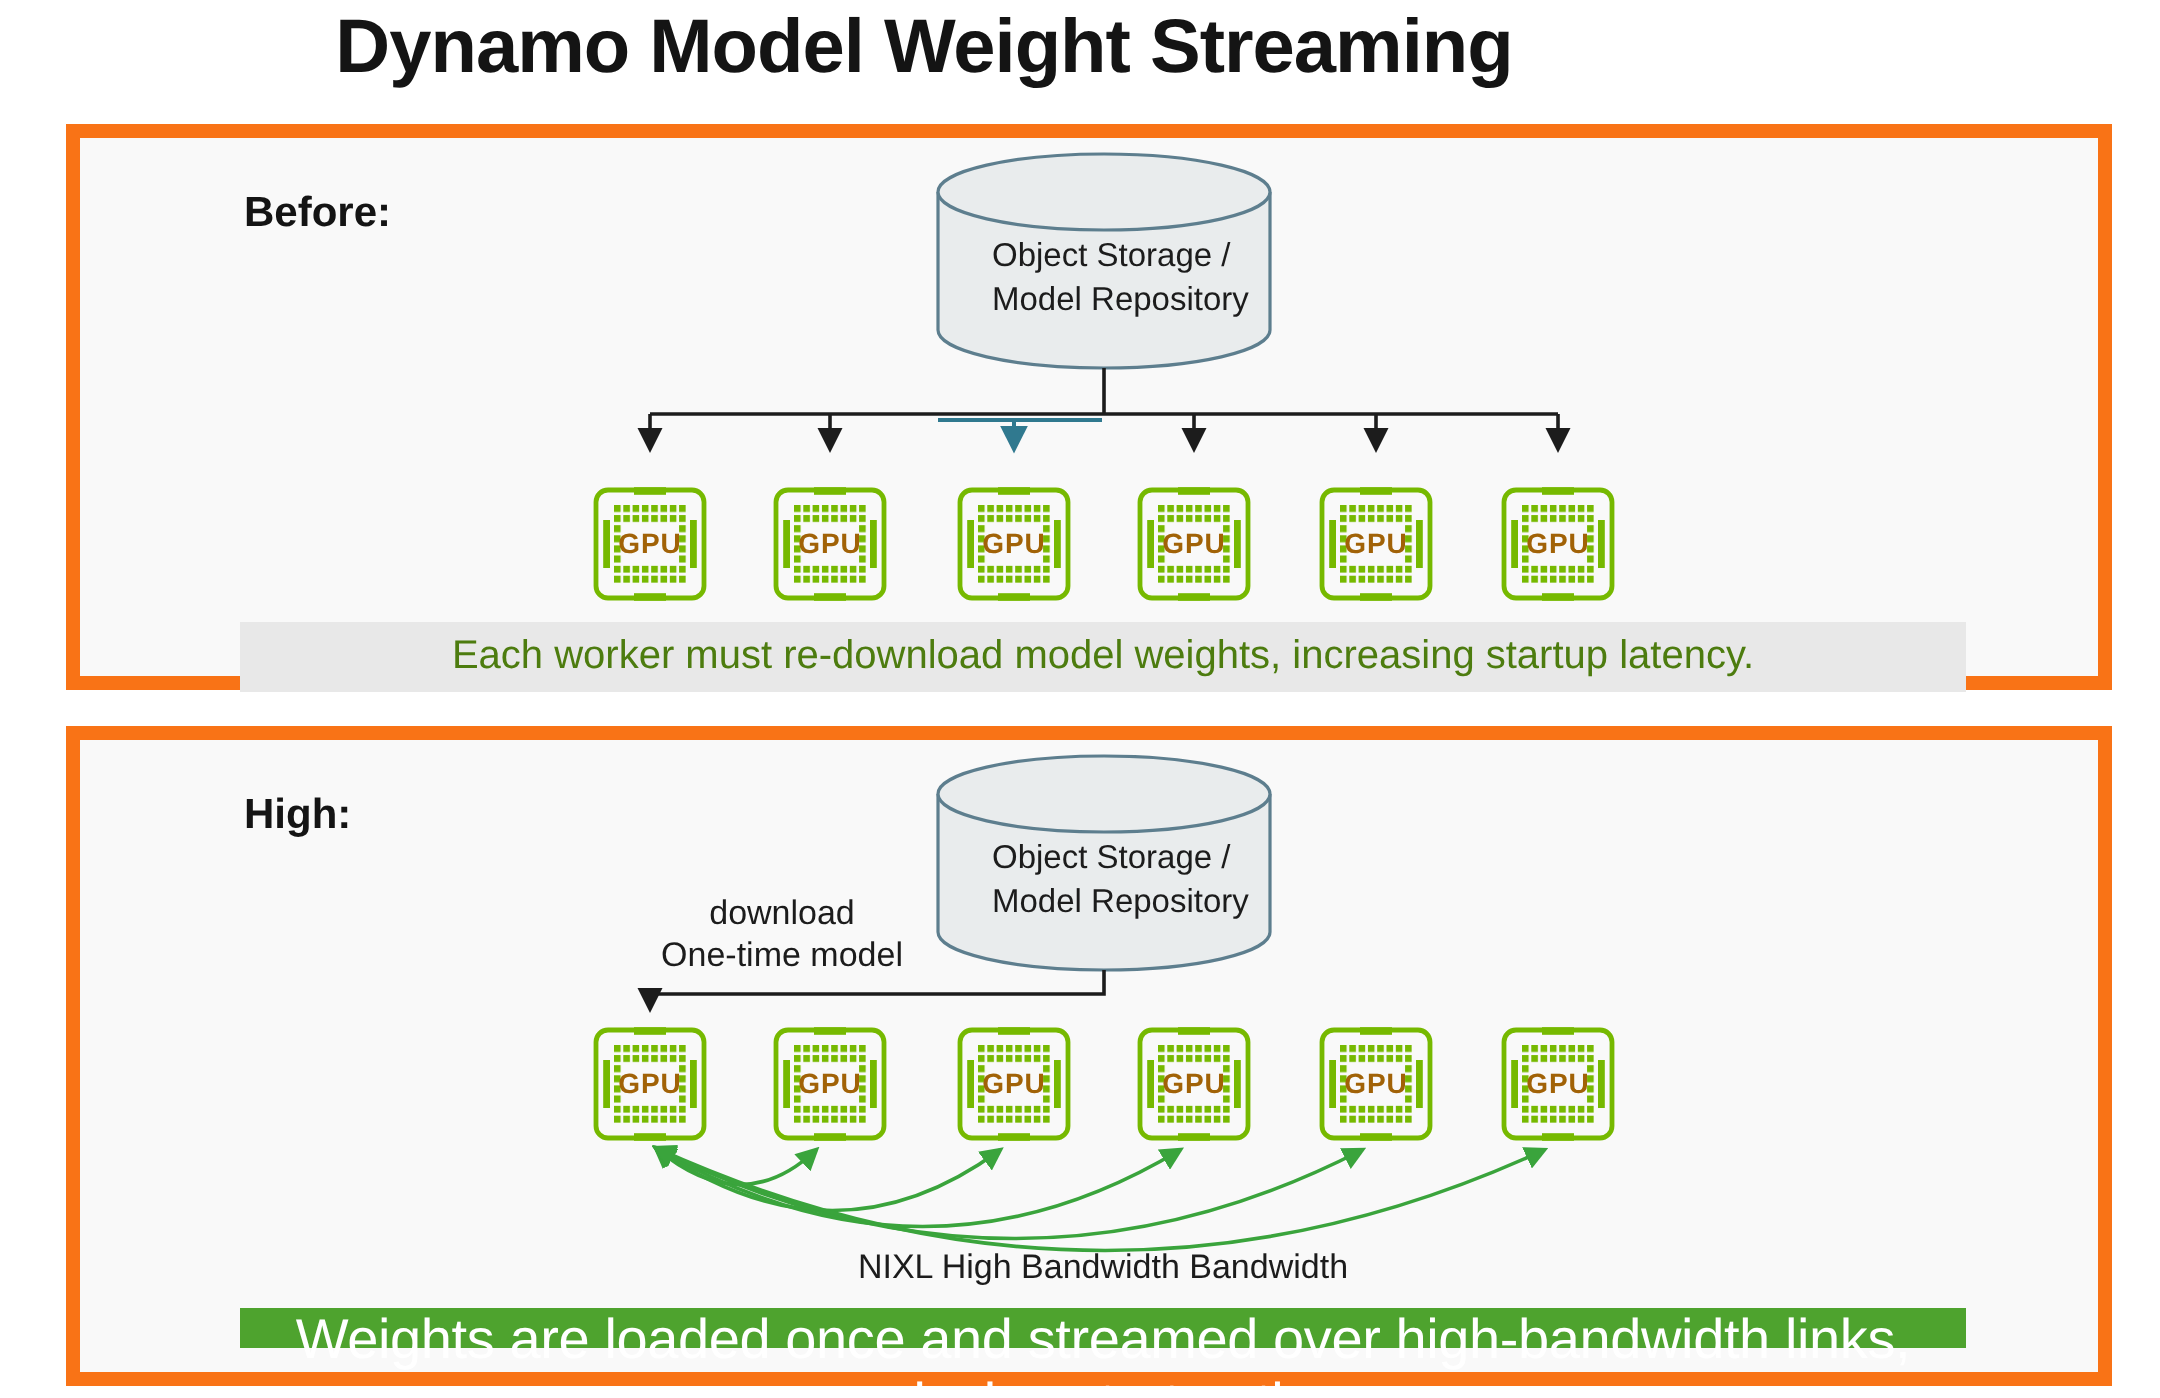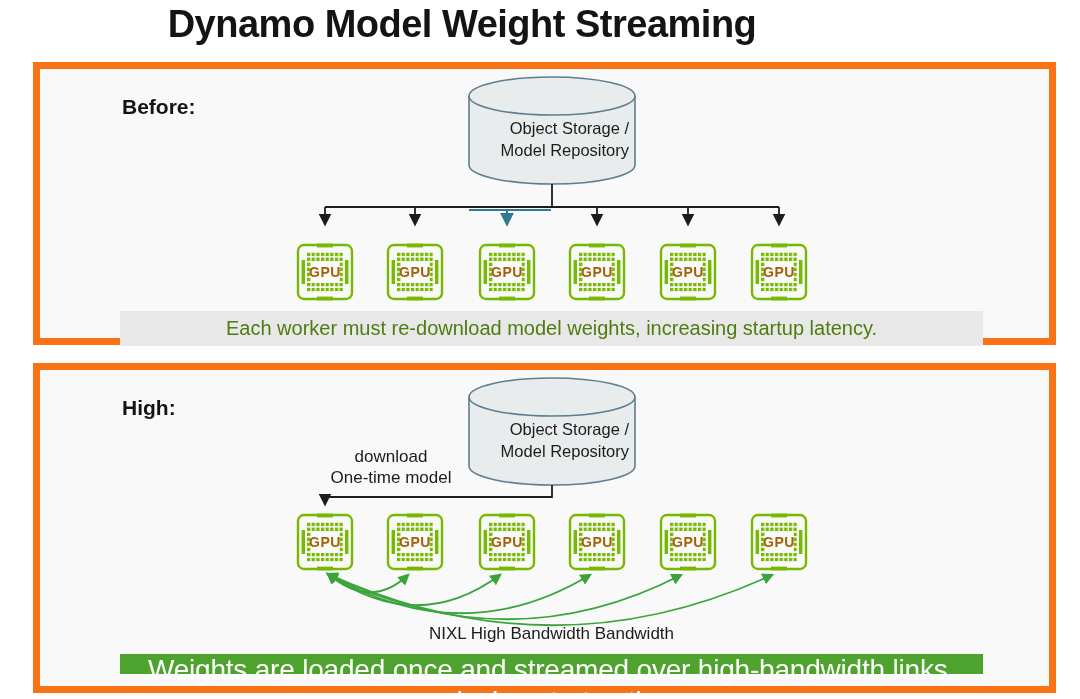--- a/index.html
+++ b/index.html
@@ -9,22 +9,22 @@
   .page-title{position:absolute;left:0;top:0;width:924px;height:52px;text-align:center;
     font-size:38px;font-weight:bold;letter-spacing:-0.5px;line-height:48px;color:#141414;}
 
   .panel{position:absolute;left:33px;width:1023px;background:#f9f9f9;border:7px solid #f97316;box-sizing:border-box;}
   .panel-before{top:62px;height:283px;}
   .panel-after{top:363px;height:330px;}
   .panel-label{position:absolute;left:82px;top:26px;font-size:21px;font-weight:bold;color:#141414;}
 
   .overlay{position:absolute;left:0;top:0;}
 
-  .cyl-text{position:absolute;left:429px;top:48px;width:160px;text-align:right;
-    font-size:16.5px;line-height:22px;color:#1c1c1c;}
+  .cyl-text{position:absolute;left:429px;top:48px;width:160px;text-align:left;
+    font-size:16.5px;line-height:22px;color:#1c1c1c;padding-left:27px;}
   .cyl-text span{display:block;}
 
   .gpu{position:absolute;width:60px;height:60px;}
   .gpu svg{position:absolute;left:0;top:0;}
   .gpu-label{position:absolute;left:0;top:50%;transform:translateY(-52%);width:100%;text-align:center;
     color:#a16207;font-weight:bold;font-size:14px;letter-spacing:0.5px;}
 
   .caption-bar{position:absolute;left:80px;top:242px;width:863px;height:35px;background:#e8e8e8;
     text-align:center;line-height:35px;font-size:20px;color:#4d7c0f;}
 

